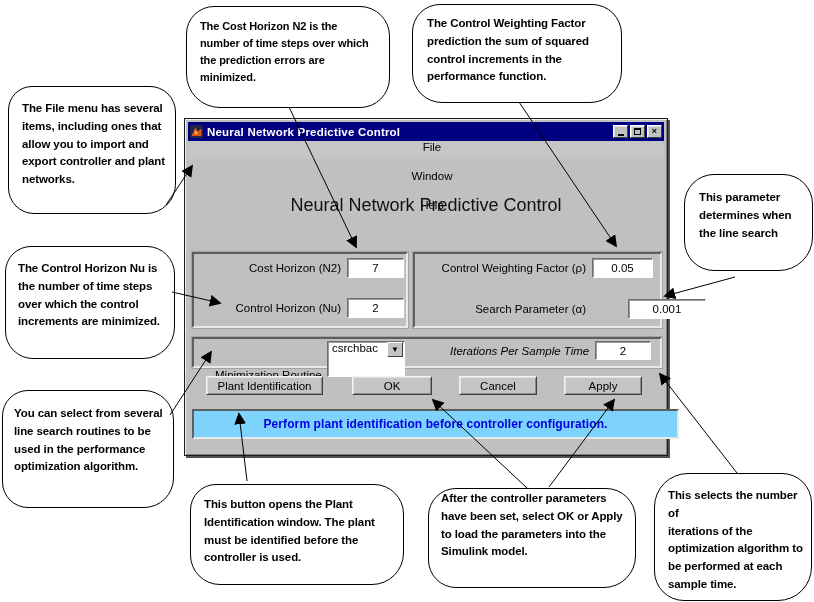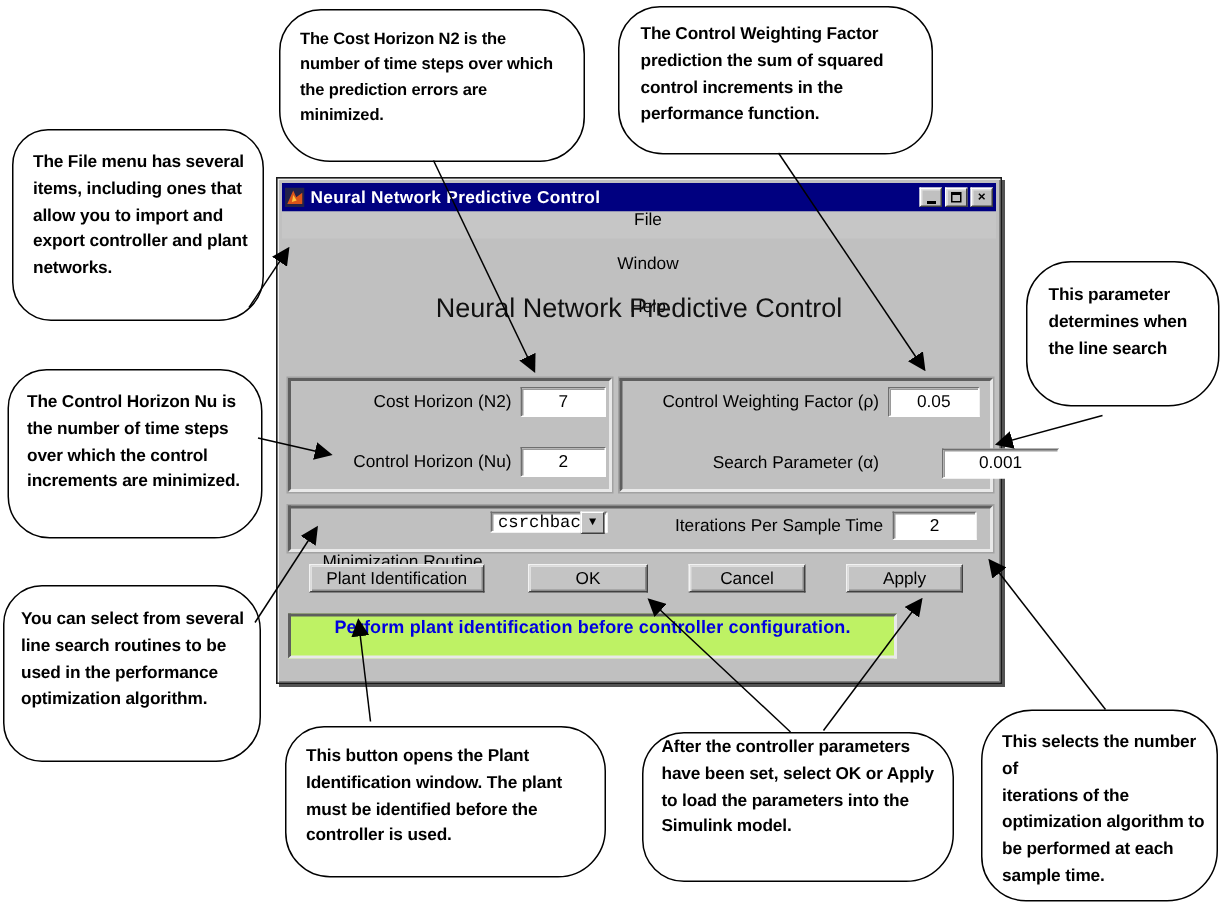--- a/index.html
+++ b/index.html
@@ -55,36 +55,36 @@
     padding:0;
   }
   .btn {
     position:absolute; height:19px; background:#c4c4c4;
     border:1px solid; border-color:#f2f2f2 #404040 #404040 #f2f2f2;
     box-shadow: inset 1px 1px 0 #e0e0e0, inset -1px -1px 0 #8a8a8a;
     font-family:"Liberation Sans", sans-serif; font-size:11.5px; color:#000;
     display:flex; align-items:center; justify-content:center;
   }
   .dropdown {
-    position:absolute; left:142px; top:222px; width:78px; height:14px;
+    position:absolute; left:142px; top:222px; width:78px; height:36px;
     background:#fff; border:1px solid; border-color:#6e6e6e #fff #fff #6e6e6e;
     box-shadow: inset 1px 1px 0 #9a9a9a;
-    display:flex; align-items:center;font-family:Liberation Mono, monospace;
+    display:flex; align-items:flex-start;
   }
   .dropdown .dd-text { flex:1; font-size:11.5px; padding-left:4px; color:#000; }
   .dd-btn {
     width:16px; height:15px; margin-right:1px; background:#c4c4c4;
     border:1px solid; border-color:#fff #404040 #404040 #fff;
     display:flex; align-items:center; justify-content:center;
     font-size:8px; color:#000;
   }
   .statusbox {
-    position:absolute; left:7px; top:290px; width:406px; height:30px;
-    background:#bef264; border:2px solid; border-color:#5e5e5e #e9e9e9 #e9e9e9 #5e5e5e;
-    display:flex; align-items:flex-start; justify-content:center;
+    position:absolute; left:7px; top:290px; width:487px; height:30px;
+    background:#7dd3fc; border:2px solid; border-color:#5e5e5e #e9e9e9 #e9e9e9 #5e5e5e;
+    display:flex; align-items:center; justify-content:center;
   }
   .statusbox span { font-size:12px; font-weight:bold; color:#0000e0; letter-spacing:.1px; }
 
   
   .callout {
     position:absolute; background:#fff; border:1.5px solid #000;
     font-size:11.5px; font-weight:bold; color:#000;
     line-height:1.55; letter-spacing:-0.1px;
     white-space:pre-line; overflow:hidden;
   }
@@ -138,21 +138,21 @@
     <input class="tinput" style="left: 407px; top: 139px; width: 61px; height: 20px;" value="0.05">
     <div class="flabel right" style="left:234px; top:184px; width:167px;">Search Parameter (α)</div>
     <input class="tinput" style="left: 407px; top: 180px; width: 78px; height: 20px; margin-left: 36px;" value="0.001">
 
     <div class="frame" style="left:7px; top:218px; width:470px; height:31px;"></div>
     <div class="flabel" style="left:30px; top:226px;margin-top:24px;">Minimization Routine</div>
     <div class="dropdown">
       <span class="dd-text">csrchbac</span>
       <span class="dd-btn">▼</span>
     </div>
-    <div class="flabel" style="left:265px; top:226px;">Iterations Per Sample Time</div>
+    <div class="flabel" style="left:265px; top:226px;font-style:italic;">Iterations Per Sample Time</div>
     <input class="tinput" style="left: 410px; top: 222px; width: 56px; height: 19px;" value="2">
 
     <button class="btn" style="left:21px; top:257px; width:117px;">Plant Identification</button>
     <button class="btn" style="left:167px; top:257px; width:80px;">OK</button>
     <button class="btn" style="left:274px; top:257px; width:78px;">Cancel</button>
     <button class="btn" style="left:379px; top:257px; width:78px;">Apply</button>
 
     <div class="statusbox">
       <span>Perform plant identification before controller configuration.</span>
     </div>

